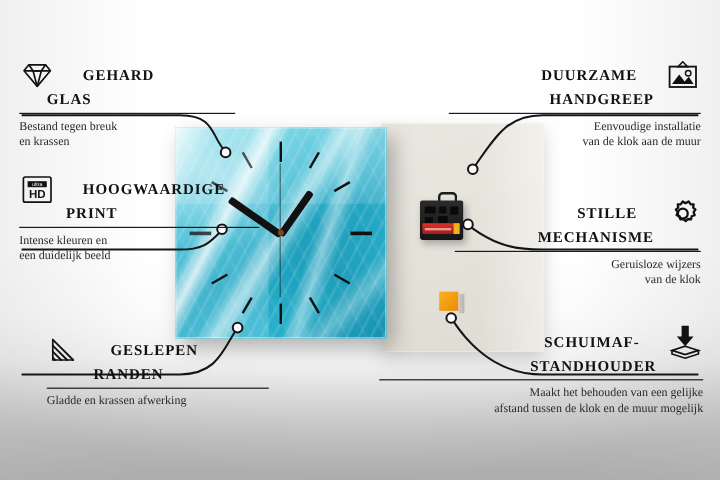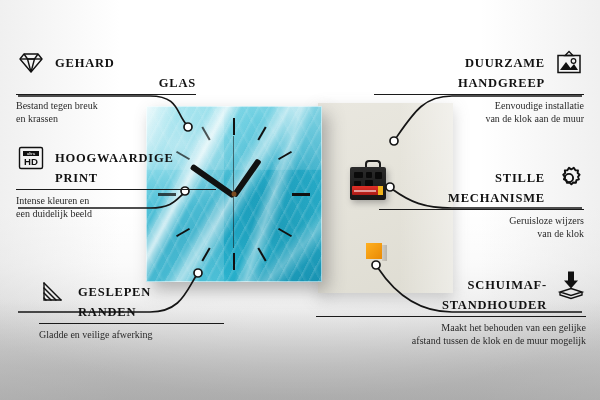--- a/index.html
+++ b/index.html
@@ -77,21 +77,21 @@
   
   .callout{position:absolute;}
   .co-title{font-size:12.5px;font-weight:bold;letter-spacing:.8px;color:#111;line-height:1.18;
     text-transform:uppercase;white-space:nowrap;}
   .co-rule{height:1px;background:#1a1a1a;margin:3px 0 4px 0;}
   .co-desc{font-size:10px;color:#2a2a2a;line-height:1.32;white-space:pre-line;}
   .co-left .co-title{text-align:left;}
   .co-left .co-desc{text-align:left;}
   .co-right .co-title{text-align:right;}
   .co-right .co-desc{text-align:right;}
-  .co-head{display:flex;align-items:center;gap:9px;}
+  .co-head{display:flex;align-items:center;gap:23px;}
   .co-right .co-head{justify-content:flex-end;}
   .ico{flex:0 0 auto;width:30px;height:26px;display:flex;align-items:center;justify-content:center;}
   .ico svg{display:block;}
 
   #lines{position:absolute;inset:0;pointer-events:none;}
 </style>
 </head>
 <body>
 
 <div id="stage">
@@ -175,21 +175,21 @@
             <path d="M3 8 L7 3 H21 L25 8 L14 21 Z"></path>
             <path d="M3 8 H25"></path>
               <path d="M7 3 L10.5 8 L14 21"></path>
               <path d="M21 3 L17.5 8 L14 21"></path>
             <path d="M10.5 8 H17.5"></path>
           </g>
         </svg>
       </span>
       <span class="co-title">GEHARD</span>
     </div>
-    <div class="co-title" style="margin-left:23px;text-align:right;">GLAS</div>
+    <div class="co-title" style="margin-left:23px;">GLAS</div>
     <div class="co-rule"></div>
     <div class="co-desc">Bestand tegen breuk
 en krassen</div>
   </div>
 
   <div class="callout co-left" style="left:16px;top:145px;width:200px;">
     <div class="co-head">
       <span class="ico">
         <svg width="28" height="26" viewBox="0 0 28 26">
           <rect x="2.5" y="2.5" width="23" height="21" fill="none" stroke="#111" stroke-width="1.4" rx="1.5"></rect>
@@ -216,21 +216,21 @@
               <path d="M4 13 L11 20"></path>
               <path d="M4 18 L6 20"></path>
             <path d="M4 3 L4 20 L21 20" stroke-width="1.4" fill="none"></path>
           </g>
         </svg>
       </span>
       <span class="co-title">GESLEPEN</span>
     </div>
     <div class="co-title" style="margin-left:39px;">RANDEN</div>
     <div class="co-rule"></div>
-    <div class="co-desc">Gladde en veilige afwerking</div>
+    <div class="co-desc">Gladde en krassen afwerking</div>
   </div>
 
   <div class="callout co-right" style="right:16px;top:50px;width:210px;">
     <div class="co-head">
       <span class="co-title">DUURZAME</span>
       <span class="ico">
         <svg width="30" height="26" viewBox="0 0 30 26">
           <path d="M15 1.5 L11 5.5 H19 Z" fill="none" stroke="#111" stroke-width="1.3"></path>
           <rect x="4" y="5.5" width="22" height="17" fill="none" stroke="#111" stroke-width="1.5"></rect>
           <circle cx="19.5" cy="11" r="2.3" fill="none" stroke="#111" stroke-width="1.2"></circle>

